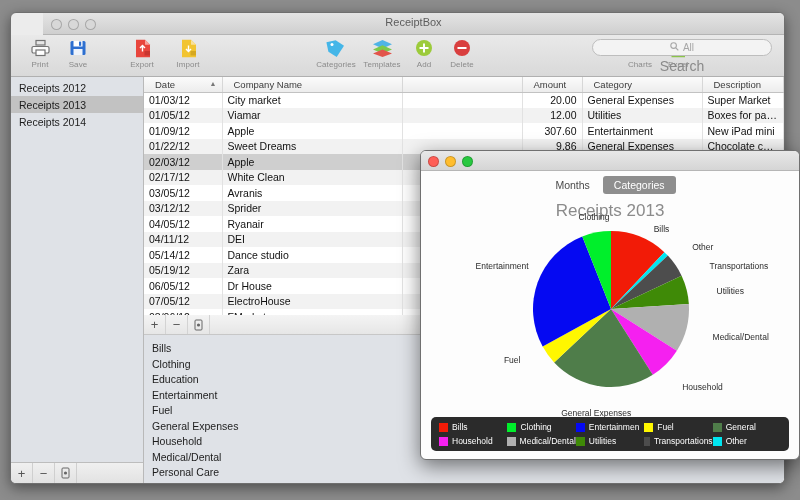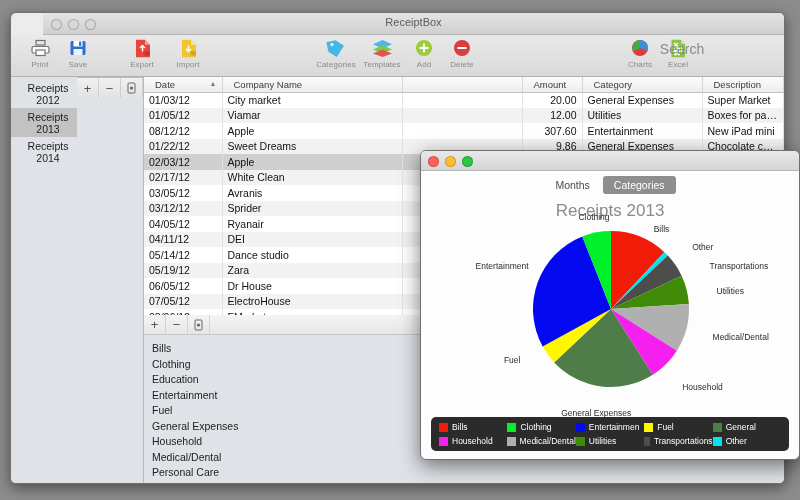--- a/index.html
+++ b/index.html
@@ -59,21 +59,21 @@
     gap:4px; font-size:10px; color:#a6a6a6;
   }
   .searchwrap .lb{ font-size:14px; color:#8a8a8a; margin-top:2px; display:block;}
 
   .body-area{ flex:1 1 auto; display:flex; min-height:0; }
 
   
   .sidebar{
     width:133px; flex:0 0 133px; background:#dfe2e7;
     border-right:1px solid #b9b9b9;
-    display:flex; flex-direction:row;text-align:center;
+    display:flex; flex-direction:column;
   }
   .sb-list{ flex:1 1 auto; padding-top:2px; }
   .sb-item{ font-size:10.5px; color:#1d1d1d; padding:2.5px 0 2.5px 8px; }
   .sb-item.sel{ background:#c2c2c2; }
   .sb-bottom{
     height:21px; flex:0 0 21px; border-top:1px solid #bdbdbd;
     background:linear-gradient(#f0f0f0,#e2e2e2);
     display:flex; align-items:center; gap:0;
   }
   .sb-btn{
@@ -278,20 +278,29 @@
                 <rect x="7.4" y="14" width="2.6" height="2.2"></rect>
               </g>
               <path d="M4 4 l4 3.5 M8 4 l-4 3.5" stroke="#fff" stroke-width="1.1"></path>
             </svg>
         </span>
         <span class="lb">Excel</span>
       </div>
     </div>
 
     <div class="searchwrap">
+      <div class="searchbox">
+        <span>
+          <svg width="9" height="9" viewBox="0 0 9 9">
+              <circle cx="3.6" cy="3.6" r="2.8" fill="none" stroke="#a6a6a6" stroke-width="1.1"></circle>
+              <path d="M5.8 5.8 L8.3 8.3" stroke="#a6a6a6" stroke-width="1.2"></path>
+            </svg>
+        </span>
+        <span>All</span>
+      </div>
       <span class="lb">Search</span>
     </div>
   </div>
 
   <div class="body-area">
 
     <div class="sidebar">
       <div class="sb-list" id="sidebar-list">
           <div class="sb-item">Receipts 2012</div>
           <div class="sb-item sel">Receipts 2013</div>
@@ -342,21 +351,21 @@
               </tr>
               <tr class="">
                 <td>01/05/12</td>
                 <td>Viamar</td>
                 <td></td>
                 <td class="amt">12.00</td>
                 <td>Utilities</td>
                 <td>Boxes for packing</td>
               </tr>
               <tr class="">
-                <td>08/12/12</td>
+                <td>01/09/12</td>
                 <td>Apple</td>
                 <td></td>
                 <td class="amt">307.60</td>
                 <td>Entertainment</td>
                 <td>New iPad mini</td>
               </tr>
               <tr class="">
                 <td>01/22/12</td>
                 <td>Sweet Dreams</td>
                 <td></td>

